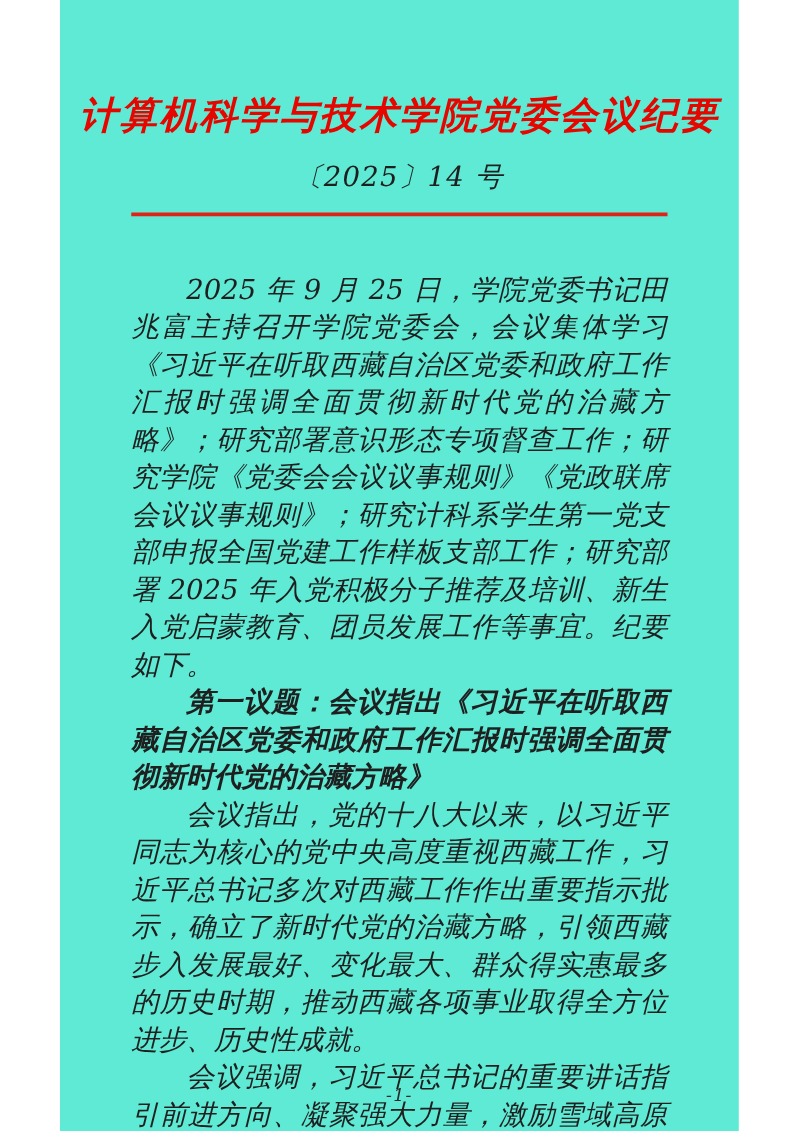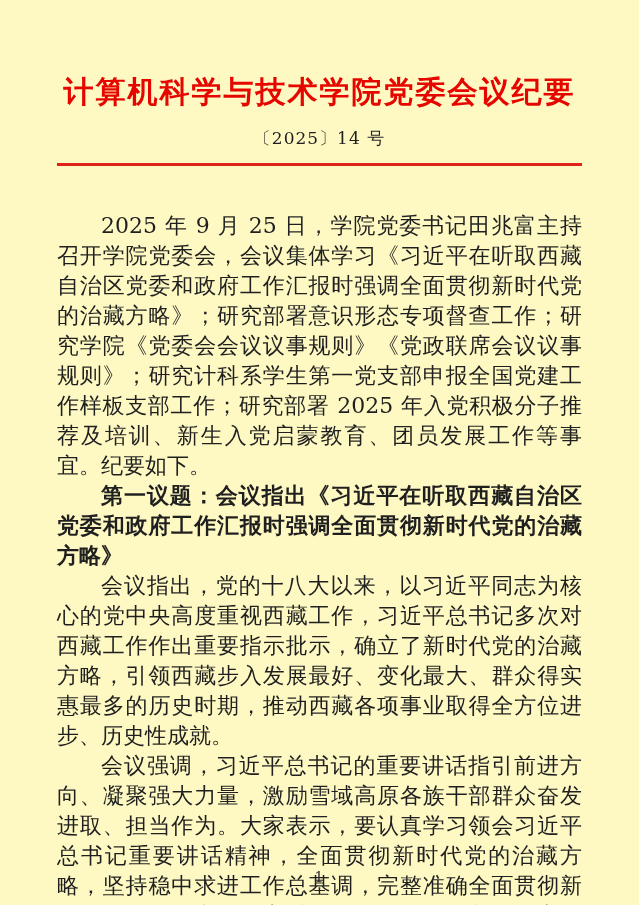--- a/index.html
+++ b/index.html
@@ -1,40 +1,41 @@
 <!DOCTYPE html>
 <html><head>
 <meta charset="utf-8">
 <style>
   html, body { margin: 0; padding: 0; background: #ffffff; }
   .page {
     position: relative;
-    width: 639px;
+    width: 543px;
     height: 905px;
     margin: 0 auto;
-    background: #fef9c3;
+    background: #5eead4;
     overflow: hidden;
     box-sizing: border-box;
+    font-style: italic;
   }
   .doc-title {
     margin: 0;
     padding-top: 72px;
     text-align: center;
     font-family: "DejaVu Serif", "Liberation Serif", serif;
     font-weight: bold;
     font-size: 30px;
     letter-spacing: 2px;
     color: #e60600;
     white-space: nowrap;
   }
   .doc-number {
     margin-top: 14px;
     text-align: center;
     font-family: "DejaVu Serif", "Liberation Serif", serif;
-    font-size: 17px;
+    font-size: 22px;
     letter-spacing: 1px;
     color: #1f1f1f;
   }
   .red-rule {
     height: 3px;
     background: #de2418;
     margin: 13px 57px 0 57px;
   }
   .content {
     margin: 45px 57px 0 57px;

